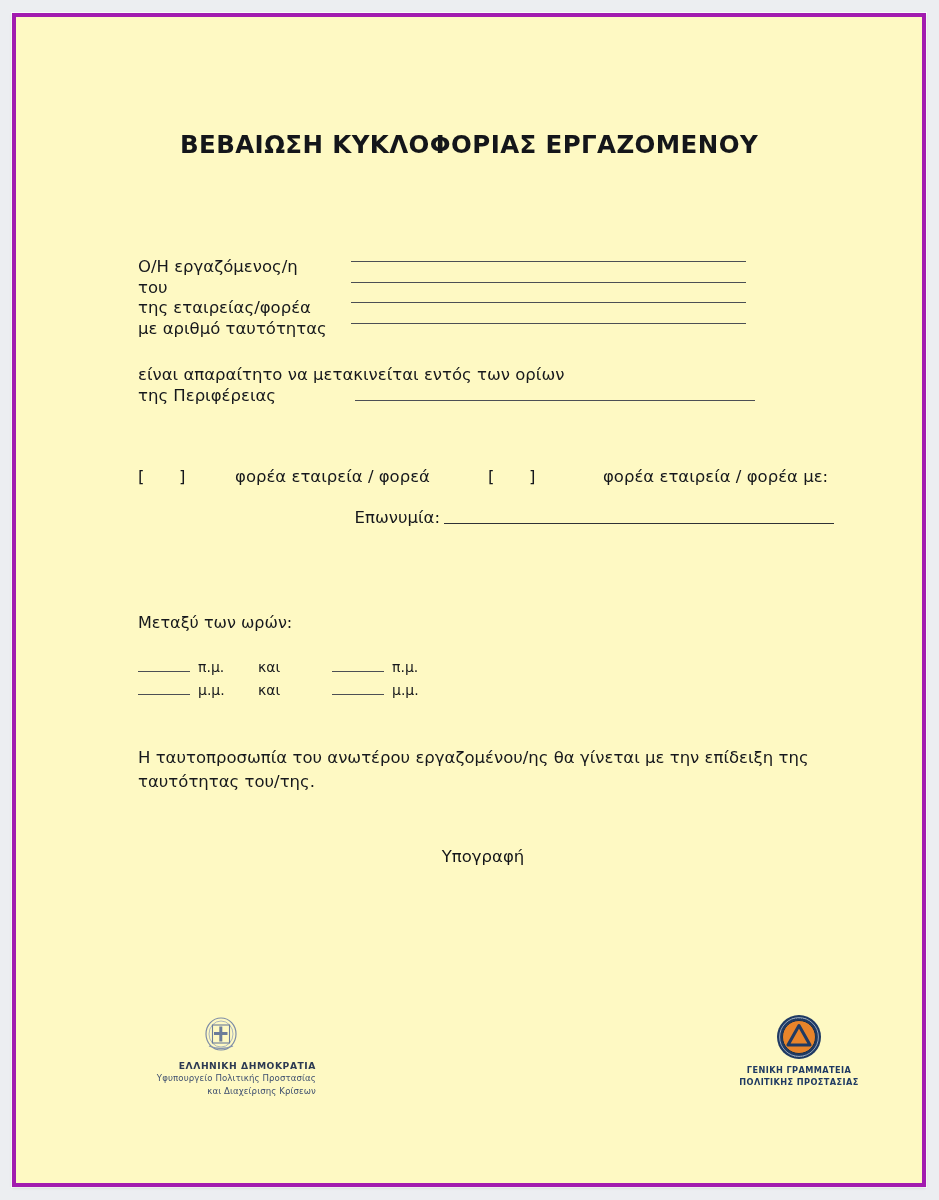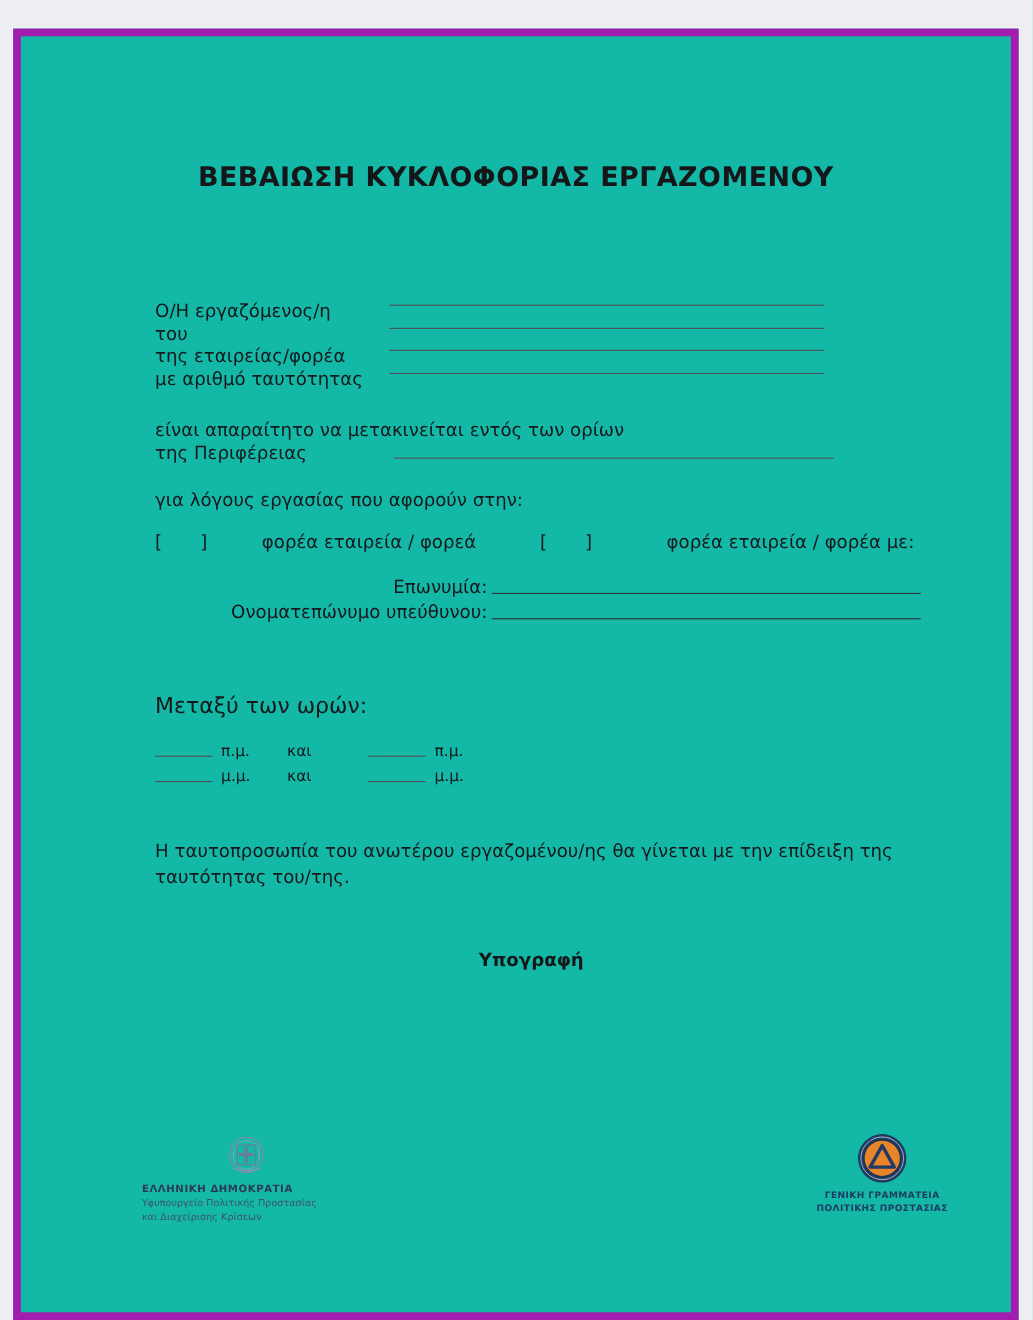--- a/index.html
+++ b/index.html
@@ -10,25 +10,25 @@
     width: 939px;
     height: 1200px;
     background: #eceef1;
     font-family: "DejaVu Sans", "Liberation Sans", sans-serif;
     overflow: hidden;
   }
 
   #page {
     position: absolute;
     left: 12px;
-    top: 26px;
+    top: 13px;
     width: 914px;
     height: 1174px;
-    background: #14b8a6;
-    border: 7px solid #a21caf;
+    background: #fef9c3;
+    border: 4px solid #a21caf;
     box-shadow: 0 1px 3px rgba(0,0,0,0.10), 0 0 0 1px rgba(255,255,255,0.9);
     box-sizing: border-box;
   }
 
   .doc-title {
     position: absolute;
     left: 0;
     right: 0;
     top: 113px;
     text-align: center;
@@ -147,21 +147,21 @@
     border-bottom: 1.5px solid #2f3236;
     position: relative;
     top: 5px;
   }
 
   
   #hours-title {
     position: absolute;
     left: 122px;
     top: 596px;
-    font-size: 20px;
+    font-size: 16px;
     color: #16181c;
   }
   #hours-block {
     position: absolute;
     left: 122px;
     top: 639px;
     font-size: 14px;
     color: #16181c;
   }
   #hours-block .h-row {
@@ -193,32 +193,32 @@
   }
 
   
   #signature-label {
     position: absolute;
     left: 0;
     right: 0;
     top: 830px;
     text-align: center;
     font-size: 16.5px;
-    font-weight: bold;
+    font-weight: normal;
     color: #14161a;
     padding-left: 28px;
   }
 
   
   #emblem-left {
     position: absolute;
     left: 110px;
     top: 998px;
     width: 190px;
-    text-align: left;
+    text-align: right;
   }
   #emblem-left .crest { display: block; margin: 0 auto 6px auto; }
   #emblem-left .org-name {
     font-size: 9.2px;
     font-weight: bold;
     color: #2c3a52;
     letter-spacing: 0.55px;
     line-height: 13px;
   }
   #emblem-left .org-sub {
@@ -273,36 +273,31 @@
   <div id="region-block">
     <div class="region-row">
       <span>είναι απαραίτητο να μετακινείται εντός των ορίων</span>
     </div>
     <div class="region-row">
       <span class="region-label">της Περιφέρειας</span>
       <span class="region-line"></span>
     </div>
   </div>
 
-  <div id="purpose-line">για λόγους εργασίας που αφορούν στην:</div>
 
   <div id="options-row">
     <span class="cb"><span class="b1 bracket">[</span><span class="bracket">]</span></span>
     <span class="opt-label-1">φορέα εταιρεία / φορεά</span>
     <span class="cb"><span class="b1 bracket">[</span><span class="bracket">]</span></span>
     <span class="opt-label-2">φορέα εταιρεία / φορέα με:</span>
   </div>
 
   <div id="company-block">
     <div class="c-row">
       <span class="c-label">Επωνυμία:</span>
-      <span class="c-line"></span>
-    </div>
-    <div class="c-row">
-      <span class="c-label">Ονοματεπώνυμο υπεύθυνου:</span>
       <span class="c-line"></span>
     </div>
   </div>
 
   <div id="hours-title">Μεταξύ των ωρών:</div>
   <div id="hours-block">
     <div class="h-row">
       <span class="h-blank"></span>
       <span class="h-unit">π.μ.</span>
       <span class="h-and">και</span>

